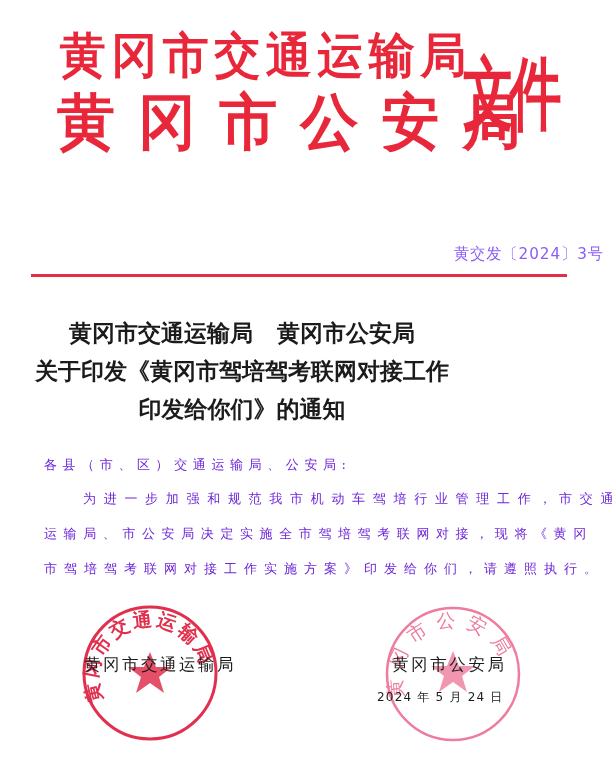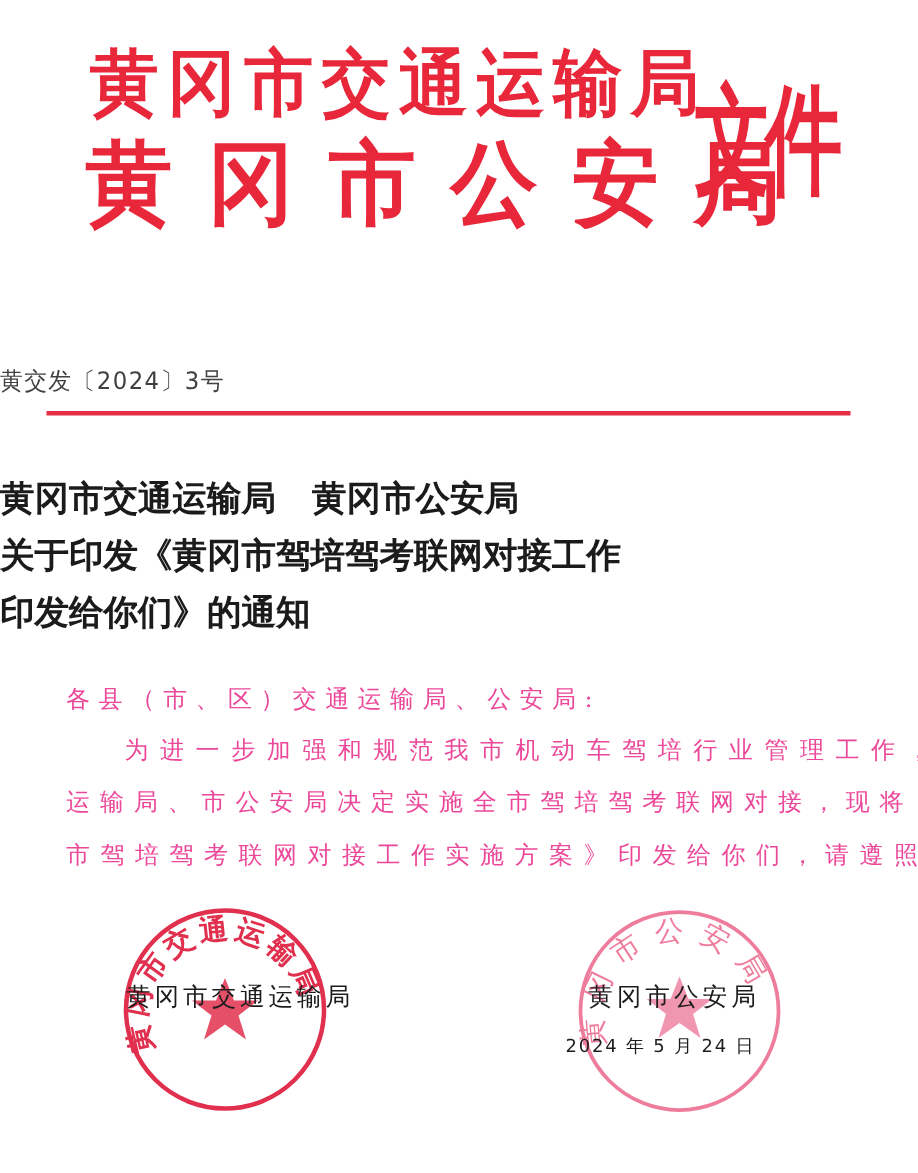--- a/index.html
+++ b/index.html
@@ -41,57 +41,58 @@
     }
     #mast-doc .doc-inner {
       display: inline-block;
       transform: scaleX(0.82) scaleY(1.28);
       transform-origin: left top;
     }
 
     
     #doc-number {
       left: 0; width: 612px; top: 244px;
-      text-align: left;
+      text-align: right;
       font-family: "DejaVu Sans", "Liberation Sans", sans-serif;
       font-size: 16px;
-      color: #404040;
+      color: #8b5cf6;
       letter-spacing: 1px;
     }
     #doc-number .inner { display:inline-block; transform: translateX(-4px) scaleX(0.95); }
 
     
     #red-rule {
       left: 31px; top: 274px;
       width: 536px; height: 3px;
       background: #e42e45;
     }
 
     
     .title-line {
       position: absolute;
       left: 0; width: 484px;
+      text-align: center;
       font-family: "DejaVu Serif", "Liberation Serif", serif;
       font-weight: bold;
       font-size: 23px;
       color: #1b1b1b;
       white-space: nowrap;
       line-height: 1;
     }
     #title1 { top: 321px; }
     #title2 { top: 359px; }
     #title3 { top: 397px; }
     #title1 .gap { display:inline-block; width: 24px; }
 
     
     .body-line {
       position: absolute;
       font-family: "DejaVu Serif", "Liberation Serif", serif;
-      font-size: 16px;
-      color: #ec4899;
+      font-size: 13px;
+      color: #6d28d9;
       white-space: nowrap;
       line-height: 1;
       letter-spacing: 7.6px;
     }
     #salutation { left: 44px; top: 458px; letter-spacing: 5.6px; }
     #body1 { left: 83px; top: 492px; letter-spacing: 7.7px; }
     #body2 { left: 44px; top: 527px; letter-spacing: 6.6px; }
     #body3 { left: 44px; top: 562px; letter-spacing: 7.0px; }
 
     

